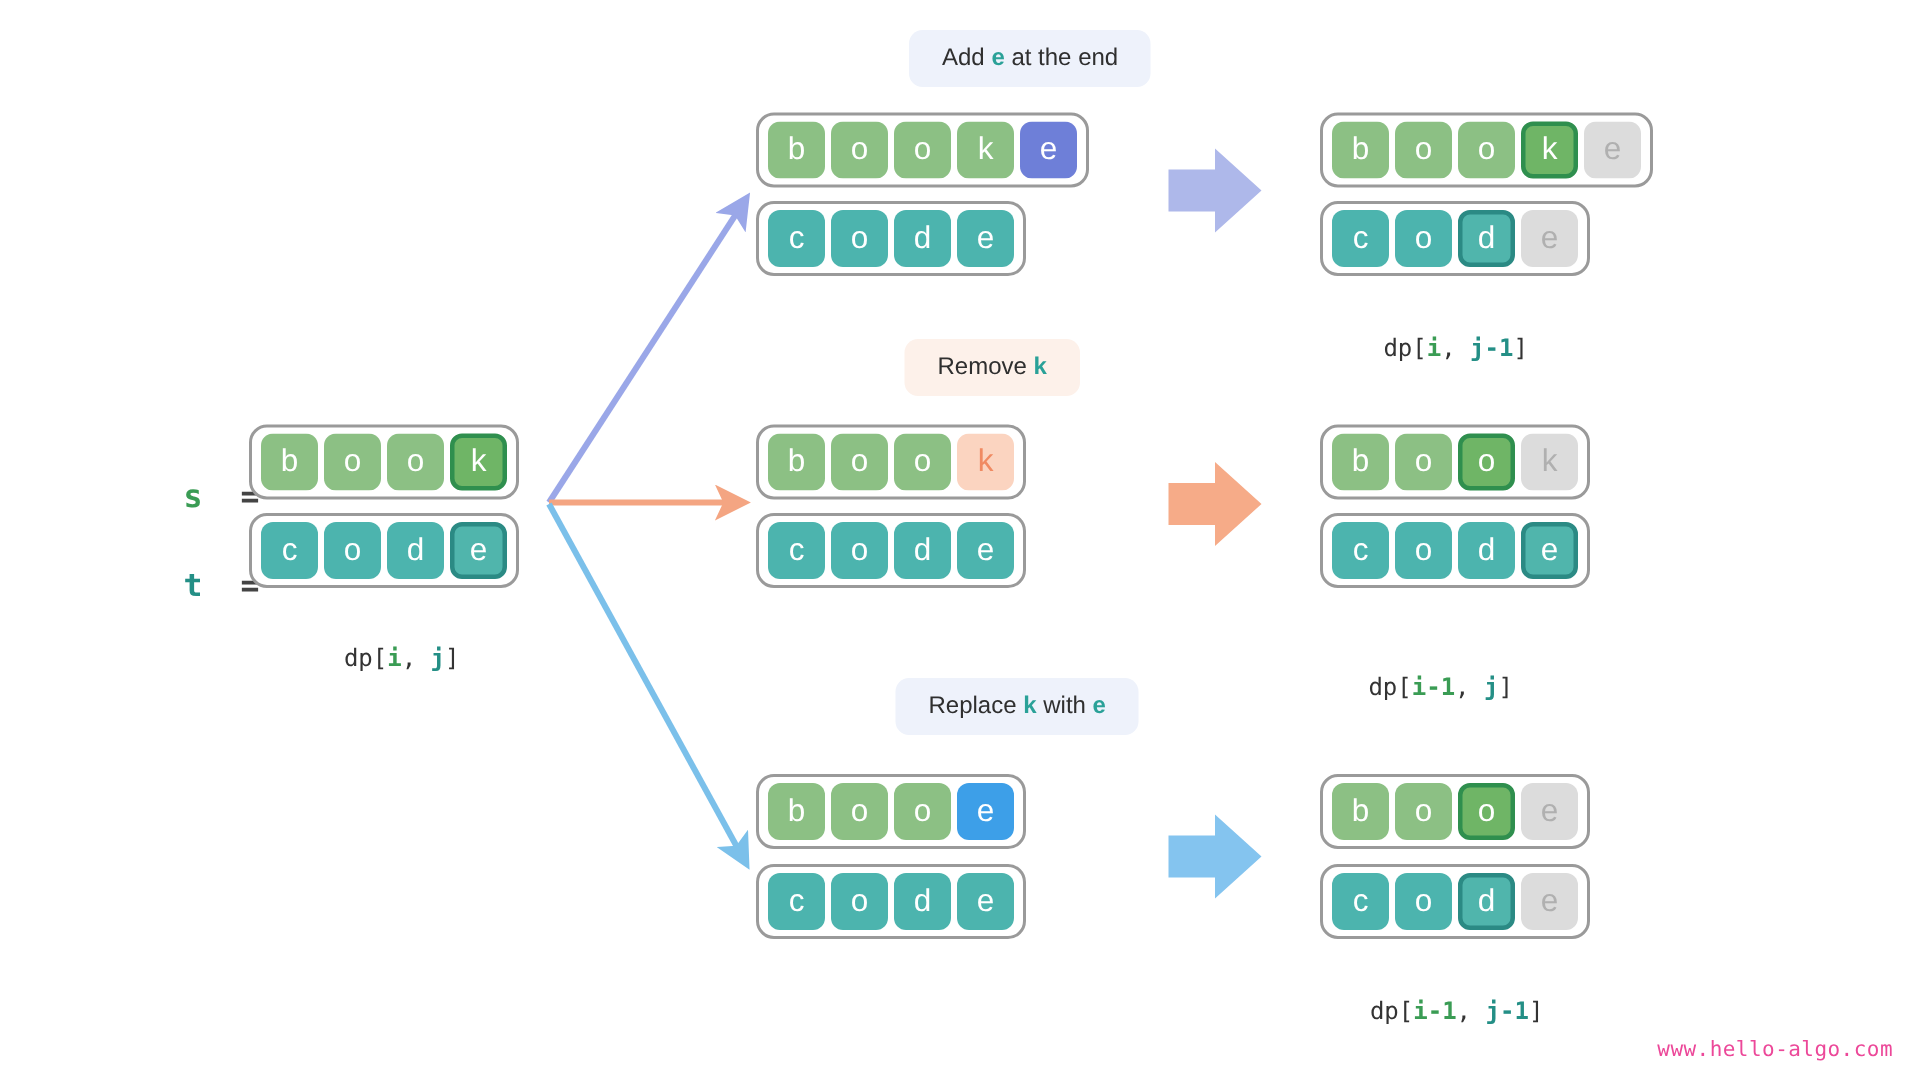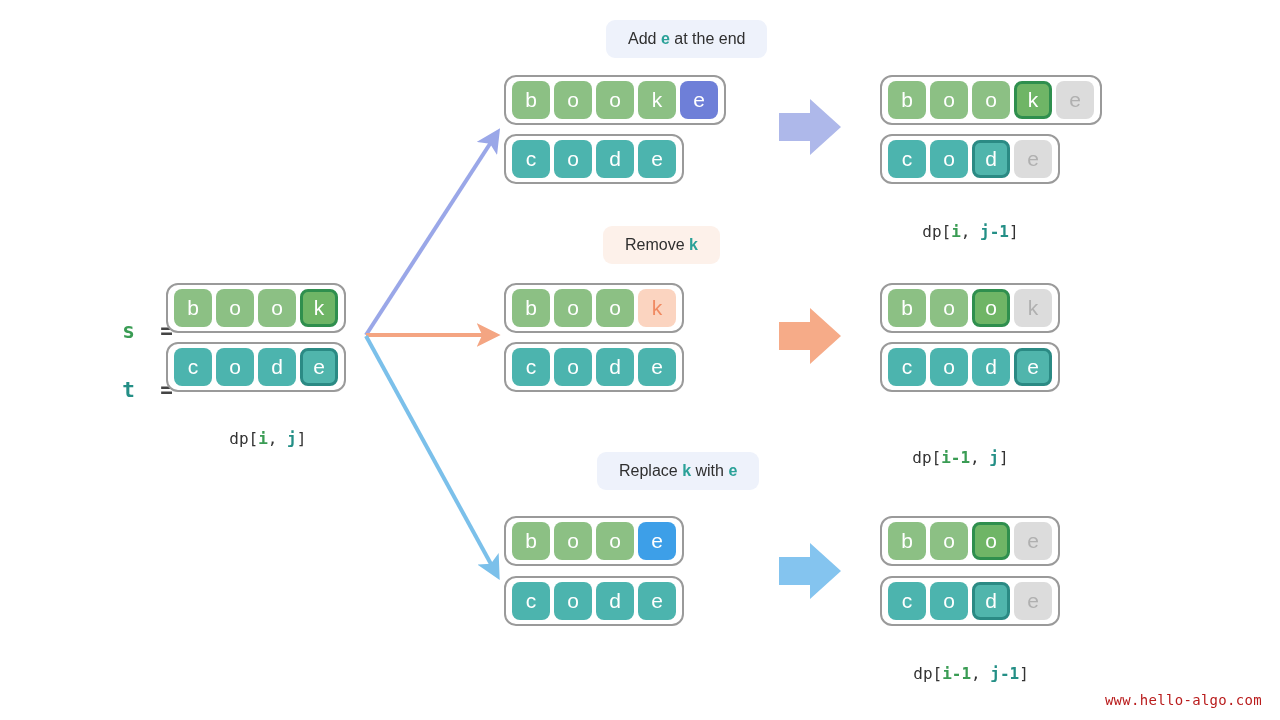--- a/index.html
+++ b/index.html
@@ -94,21 +94,21 @@
     pointer-events: none;
   }
 
   
   .watermark {
     position: absolute;
     right: 18px;
     bottom: 12px;
     font-family: "DejaVu Sans Mono", monospace;
     font-size: 14px;
-    color: #b91c1c;
+    color: #ec4899;
     letter-spacing: 0.3px;
     margin-left: 48px;
   }
 </style>
 </head>
 <body>
 
 <svg id="arrows" viewBox="0 0 1280 720">
   <defs>
     <marker id="mk-purple" markerWidth="6" markerHeight="6" refX="4.6" refY="3" orient="auto">

